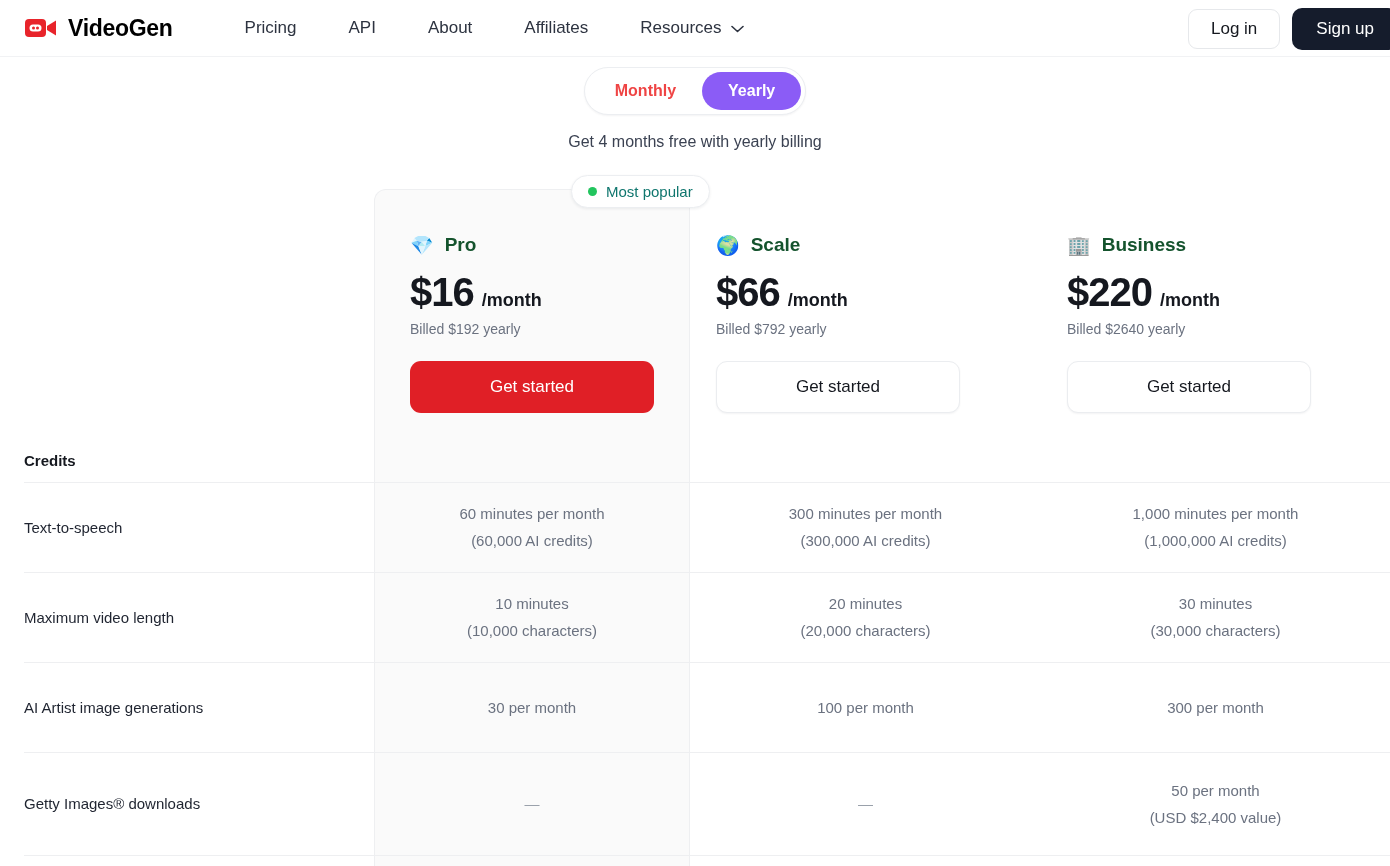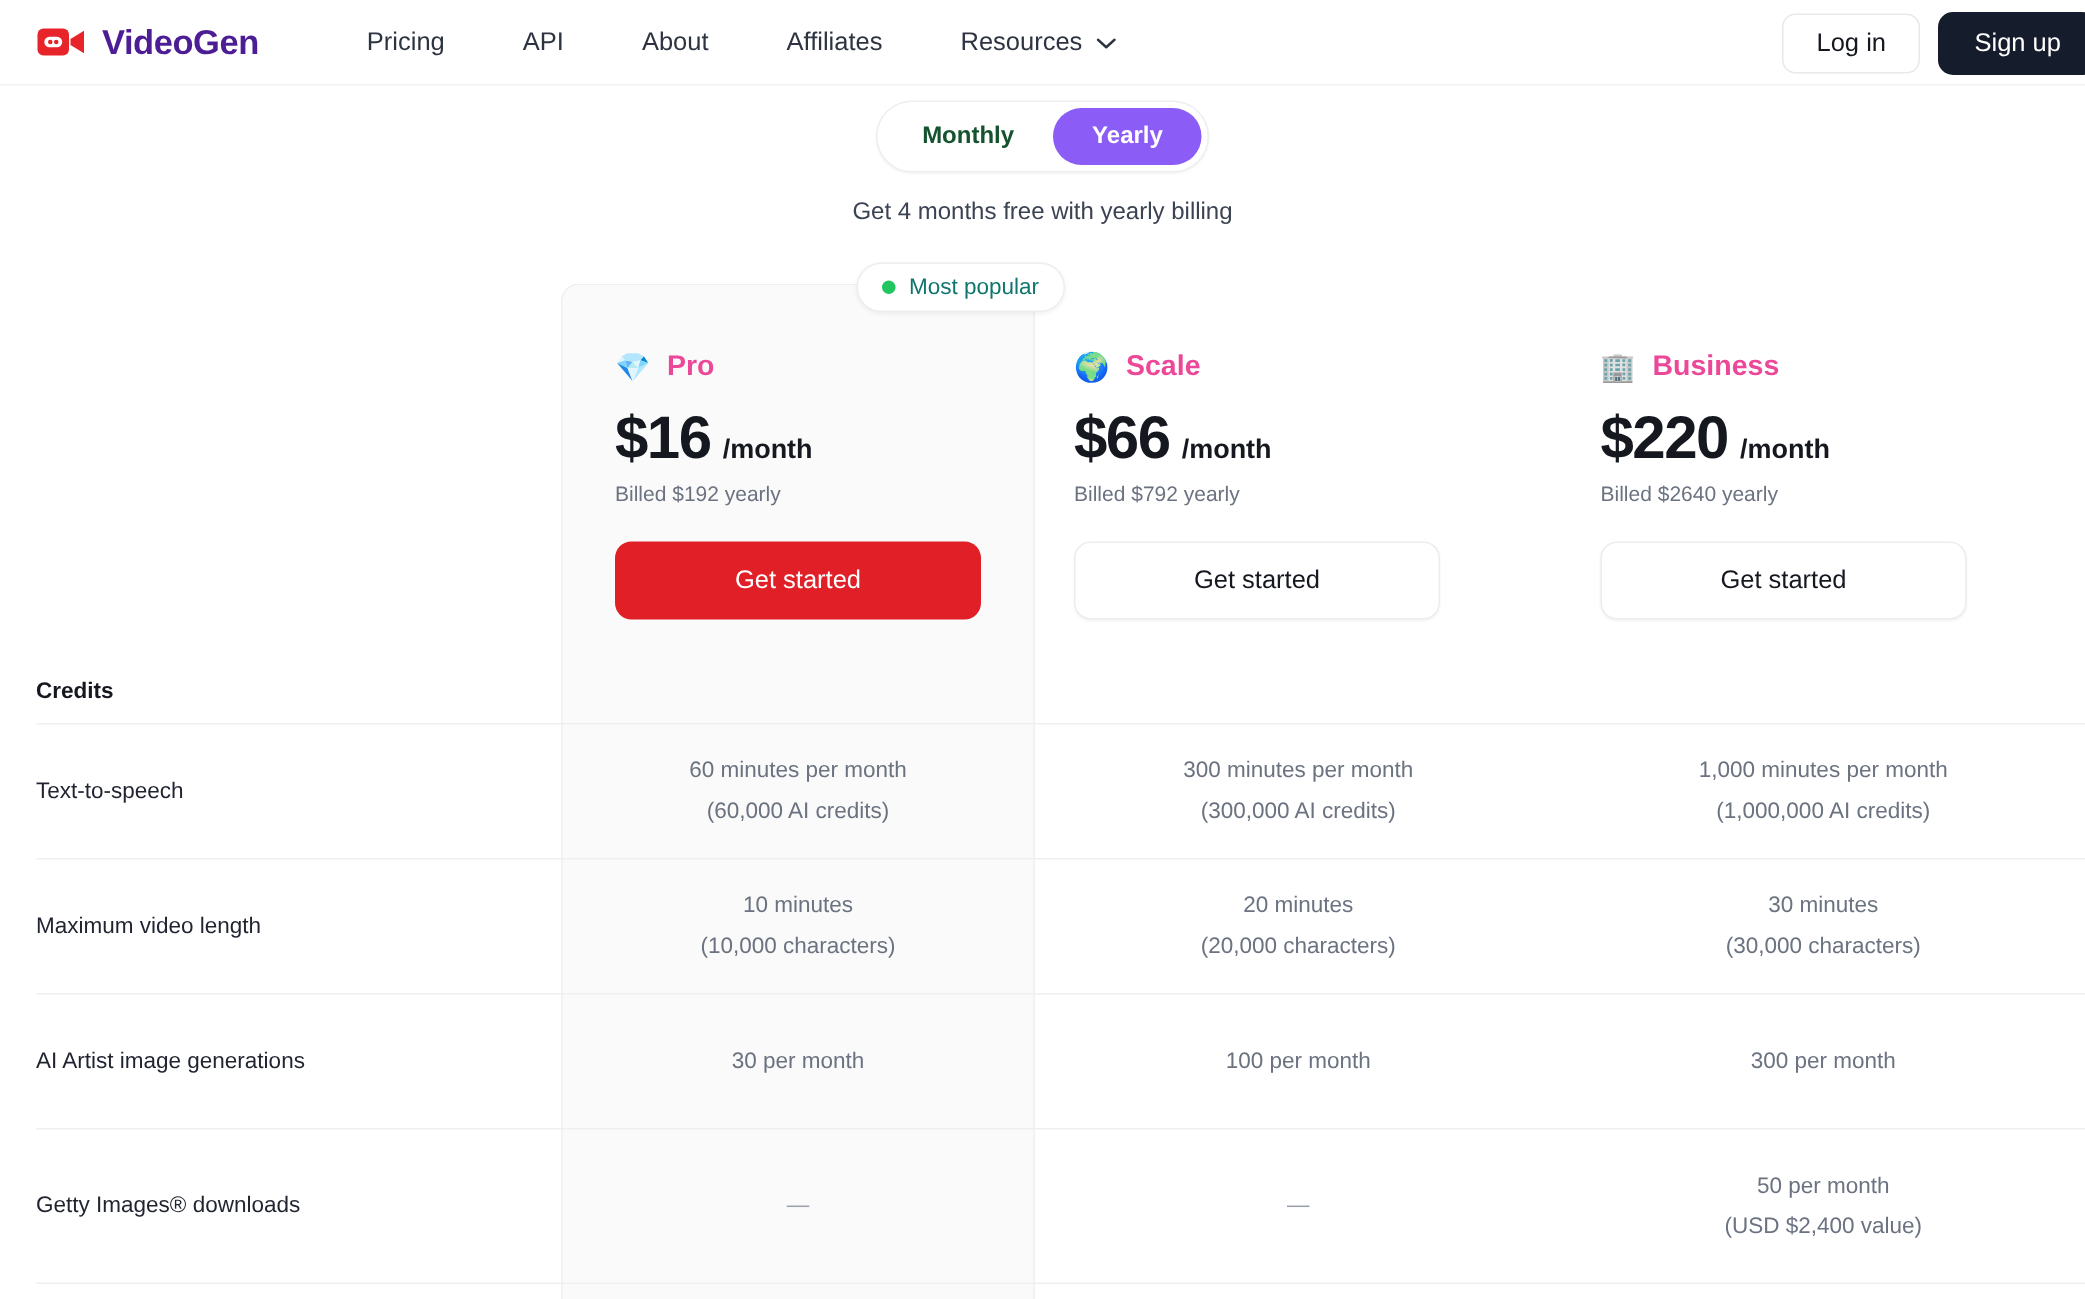--- a/index.html
+++ b/index.html
@@ -21,21 +21,21 @@
     background: #fff;
   }
   .brand {
     display: flex; align-items: center; gap: 10px;
     margin-left: 24px;
     cursor: pointer;
   }
   .brand-icon { width: 34px; height: 26px; display:block; }
   .brand-name {
     font-size: 23px; font-weight: bold; letter-spacing: -0.3px;
-    color: #4c1d95;
+    color: #000000;
   }
   .nav {
     display: flex; align-items: center; gap: 0px;
     margin-left: 46px;
   }
   .nav-item {
     font-size: 17px; color: #2d3340;
     padding: 8px 26px;
     cursor: pointer; white-space: nowrap;
     display: flex; align-items: center; gap: 9px;
@@ -77,21 +77,21 @@
     border-radius: 999px;
     padding: 4px;
     box-shadow: 0 1px 2px rgba(16,24,40,0.05);
   }
   .seg {
     font-size: 16px; font-weight: bold;
     padding: 10px 26px;
     border-radius: 999px;
     cursor: pointer;
     border: none; background: transparent;
-    color: #14532d;
+    color: #ef4444;
     font-family: inherit;
   }
   .seg.active { background: #8b5cf6; color: #ffffff; }
   .billing-note {
     margin-top: 18px;
     font-size: 16px; color: #3b4252;
   }
 
   
   .pricing {
@@ -133,21 +133,21 @@
   }
 
   .plan-cell { padding: 45px 0 0 36px; }
   .plan-cell.c2 { padding-left: 26px; }
   .plan-cell.c3 { padding-left: 26px; }
   .plan-head {
     display: flex; align-items: center; gap: 11px;
     margin-bottom: 14px;
   }
   .plan-emoji { font-size: 19px; line-height: 1; }
-  .plan-name { font-size: 19px; font-weight: bold; color: #ec4899; }
+  .plan-name { font-size: 19px; font-weight: bold; color: #14532d; }
   .price-line { display: flex; align-items: baseline; gap: 8px; }
   .price { font-size: 40px; font-weight: bold; letter-spacing: -1px; color: #15181f; }
   .per { font-size: 18px; font-weight: bold; color: #15181f; }
   .billed { font-size: 14px; color: #6b7280; margin-top: 6px; }
 
   .cta {
     display: block;
     margin-top: 24px;
     width: 244px; height: 52px;
     border-radius: 11px;

